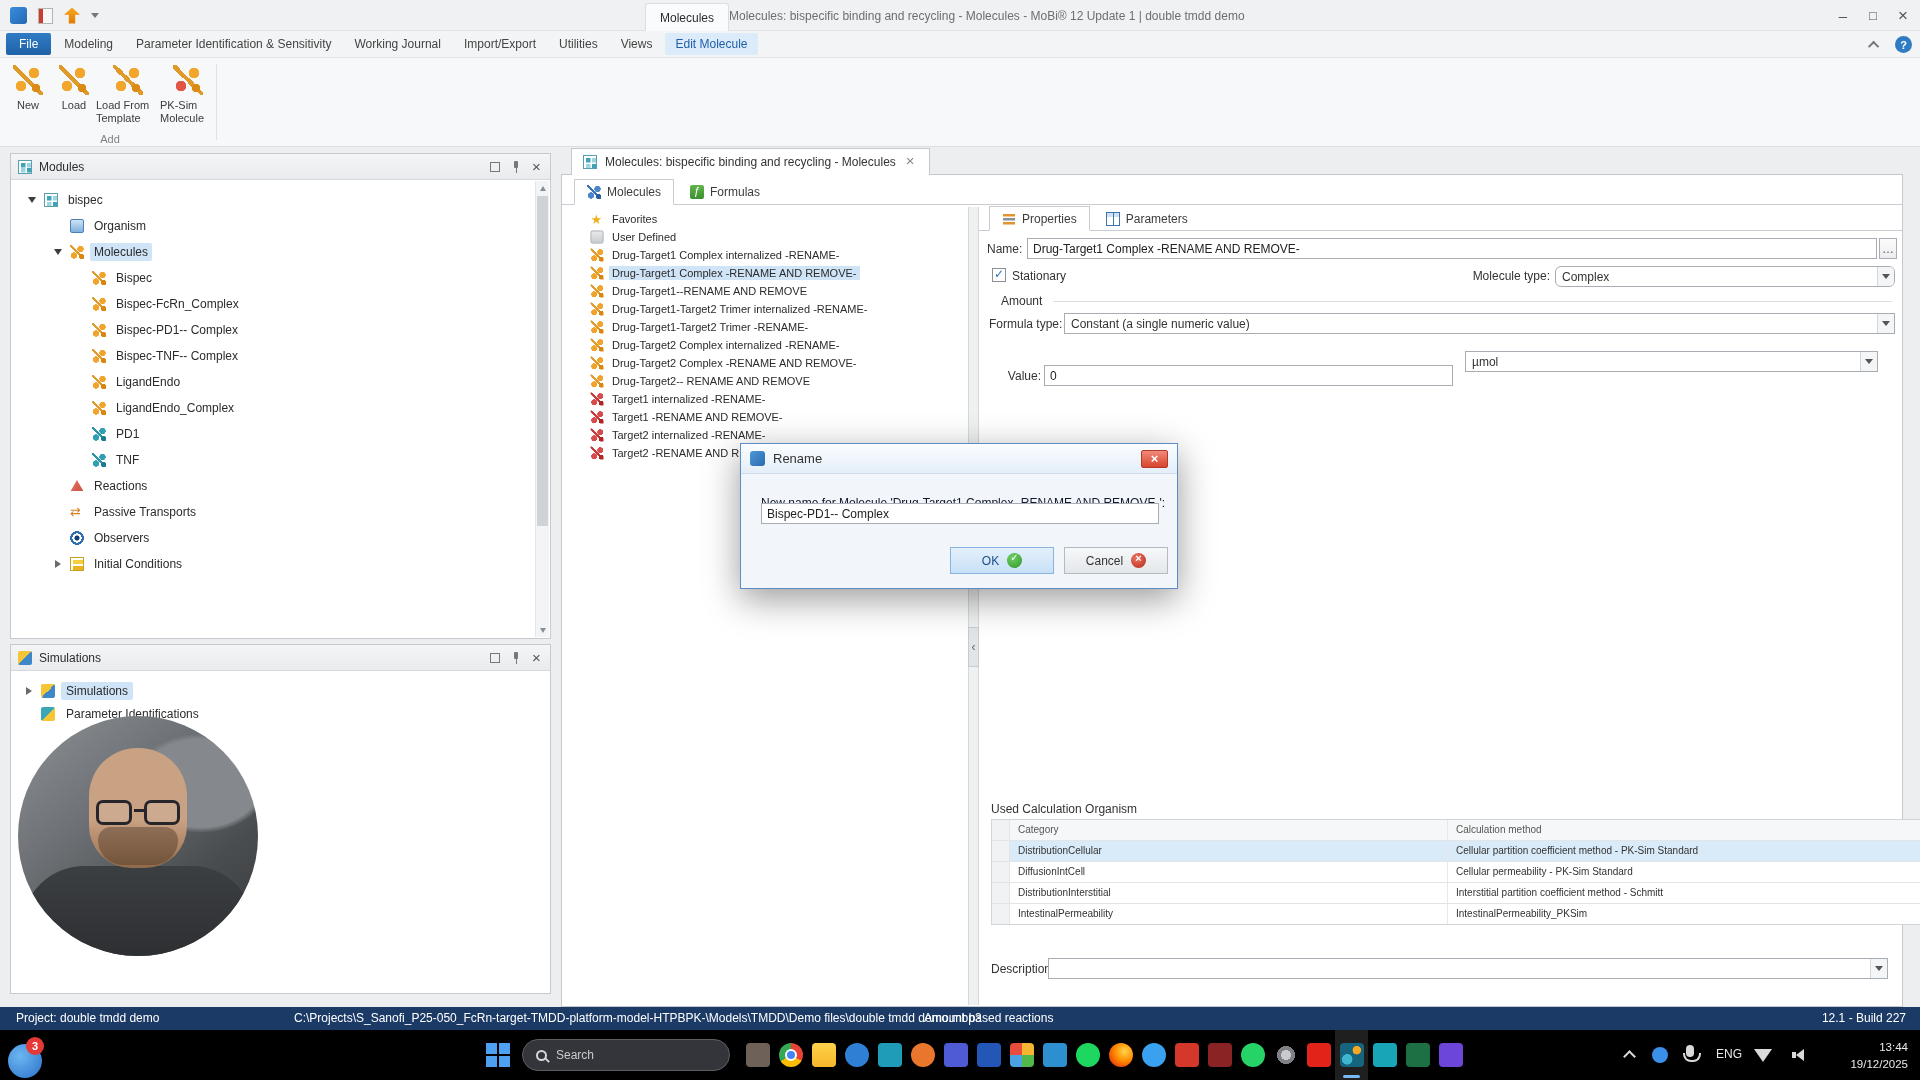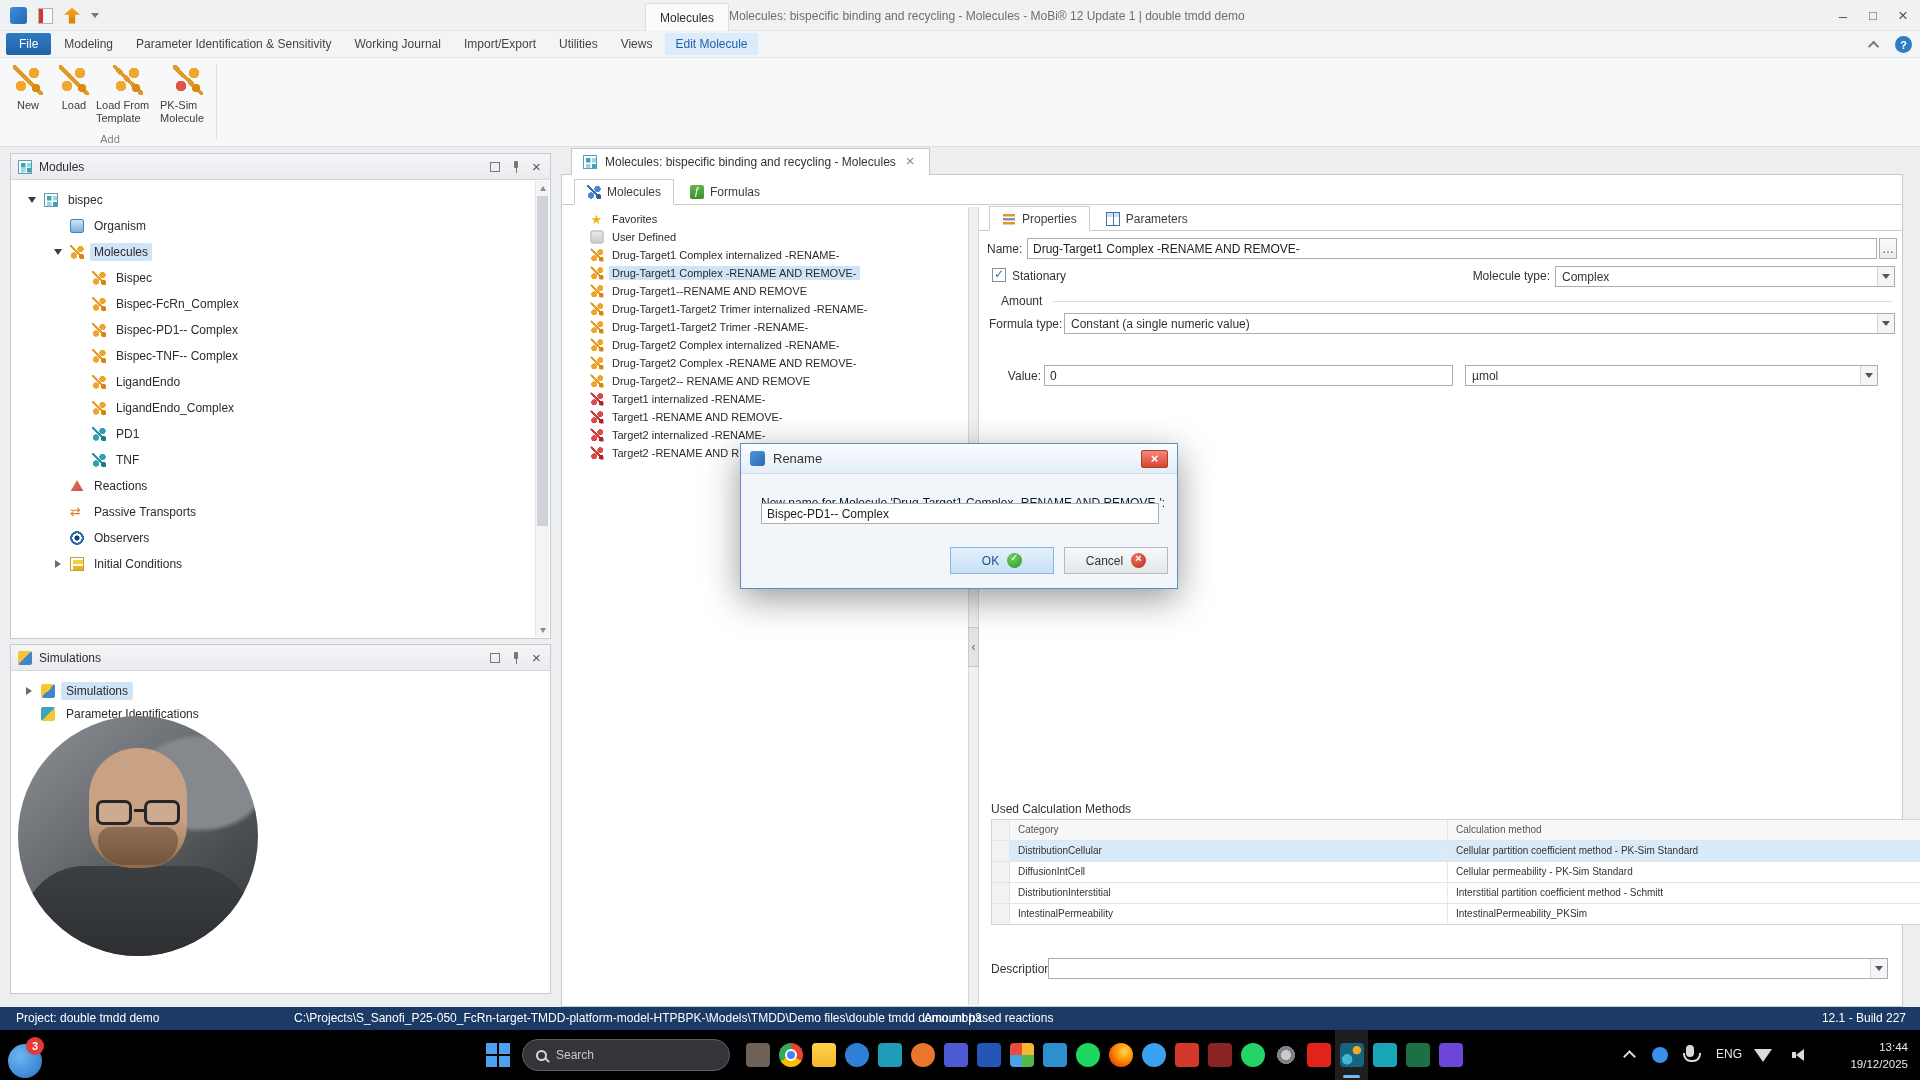--- a/index.html
+++ b/index.html
@@ -537,42 +537,42 @@
           </span>
       </div>
       <div class="prop-form">
         <span class="f-label" style="left:8px; top:11px;">Name:</span>
         <input class="f-input" style="left: 48px; top: 7px; width: 850px;" value="Drug-Target1 Complex -RENAME AND REMOVE-">
         <span class="ellipsis-btn" style="left:900px; top:7px; width:18px;"></span>
 
         <span class="checkbox" style="left:13px; top:37px;"></span>
         <span class="f-label" style="left:33px; top:38px;">Stationary</span>
         <span class="f-label" style="left:455px; top:38px; width:116px; text-align:right;">Molecule type:</span>
-        <span class="combo" style="left:576px; top:35px; width:340px;">
+        <span class="combo" style="left:576px; top:35px; width:340px;border-radius:6px;">
             <span>Complex</span>
             <span class="carr"></span>
           </span>
 
         <span class="f-label" style="left:22px; top:63px;">Amount</span>
         <span class="grp-line" style="left:74px; right:10px; top:70px;"></span>
 
         <span class="f-label" style="left:10px; top:86px;">Formula type:</span>
         <span class="combo" style="left:85px; top:82px; width:831px;">
             <span>Constant (a single numeric value)</span>
             <span class="carr"></span>
           </span>
 
         <span class="f-label" style="left:18px; top:138px; width:44px; text-align:right;">Value:</span>
         <input class="f-input" style="left: 65px; top: 134px; width: 409px;" value="0">
-        <span class="combo" style="left:486px; top:134px; width:413px;align-items:center;">
+        <span class="combo" style="left:486px; top:120px; width:413px;align-items:center;">
             <span>µmol</span>
             <span class="carr"></span>
           </span>
 
-        <span class="f-label" style="left:12px; top:571px;">Used Calculation Methods</span>
+        <span class="f-label" style="left:12px; top:571px;">Used Calculation Organism</span>
         <div class="ucm">
           <div class="ucm-row head">
             <span class="ucm-cell ucm-ind"></span>
             <span class="ucm-cell">Category</span>
             <span class="ucm-cell">Calculation method</span>
           </div>
           <div class="ucm-row sel">
             <span class="ucm-cell ucm-ind"></span>
             <span class="ucm-cell">DistributionCellular</span>
             <span class="ucm-cell">Cellular partition coefficient method - PK-Sim Standard</span>

